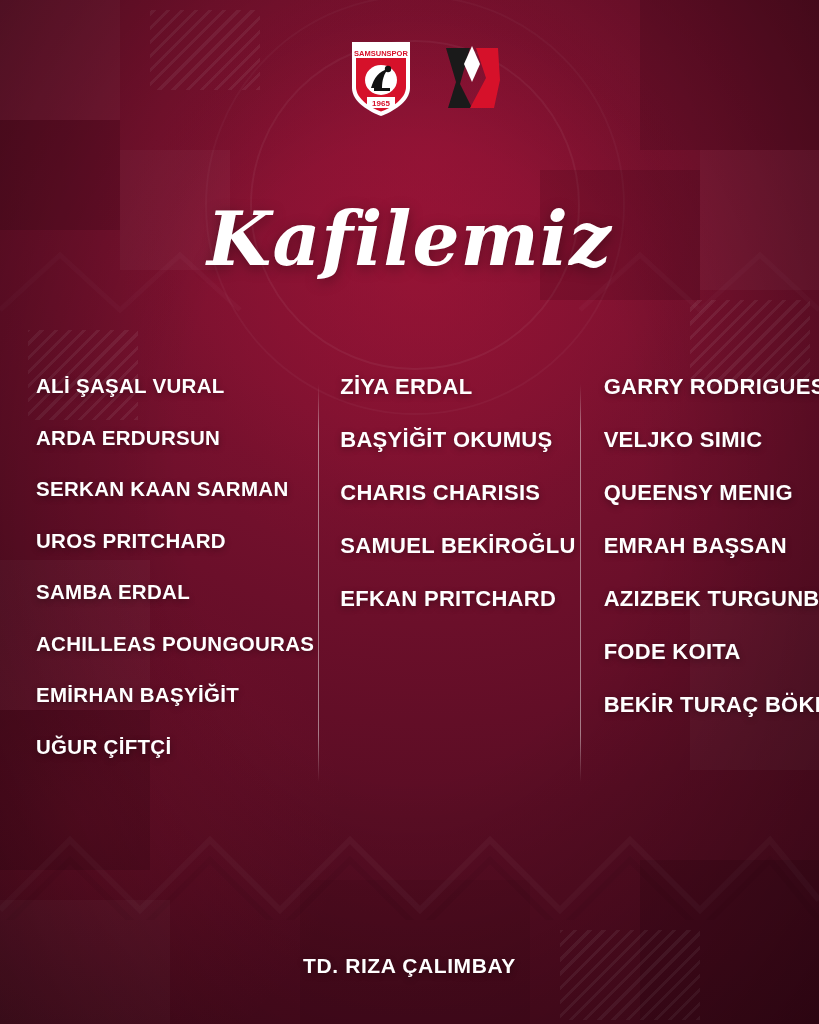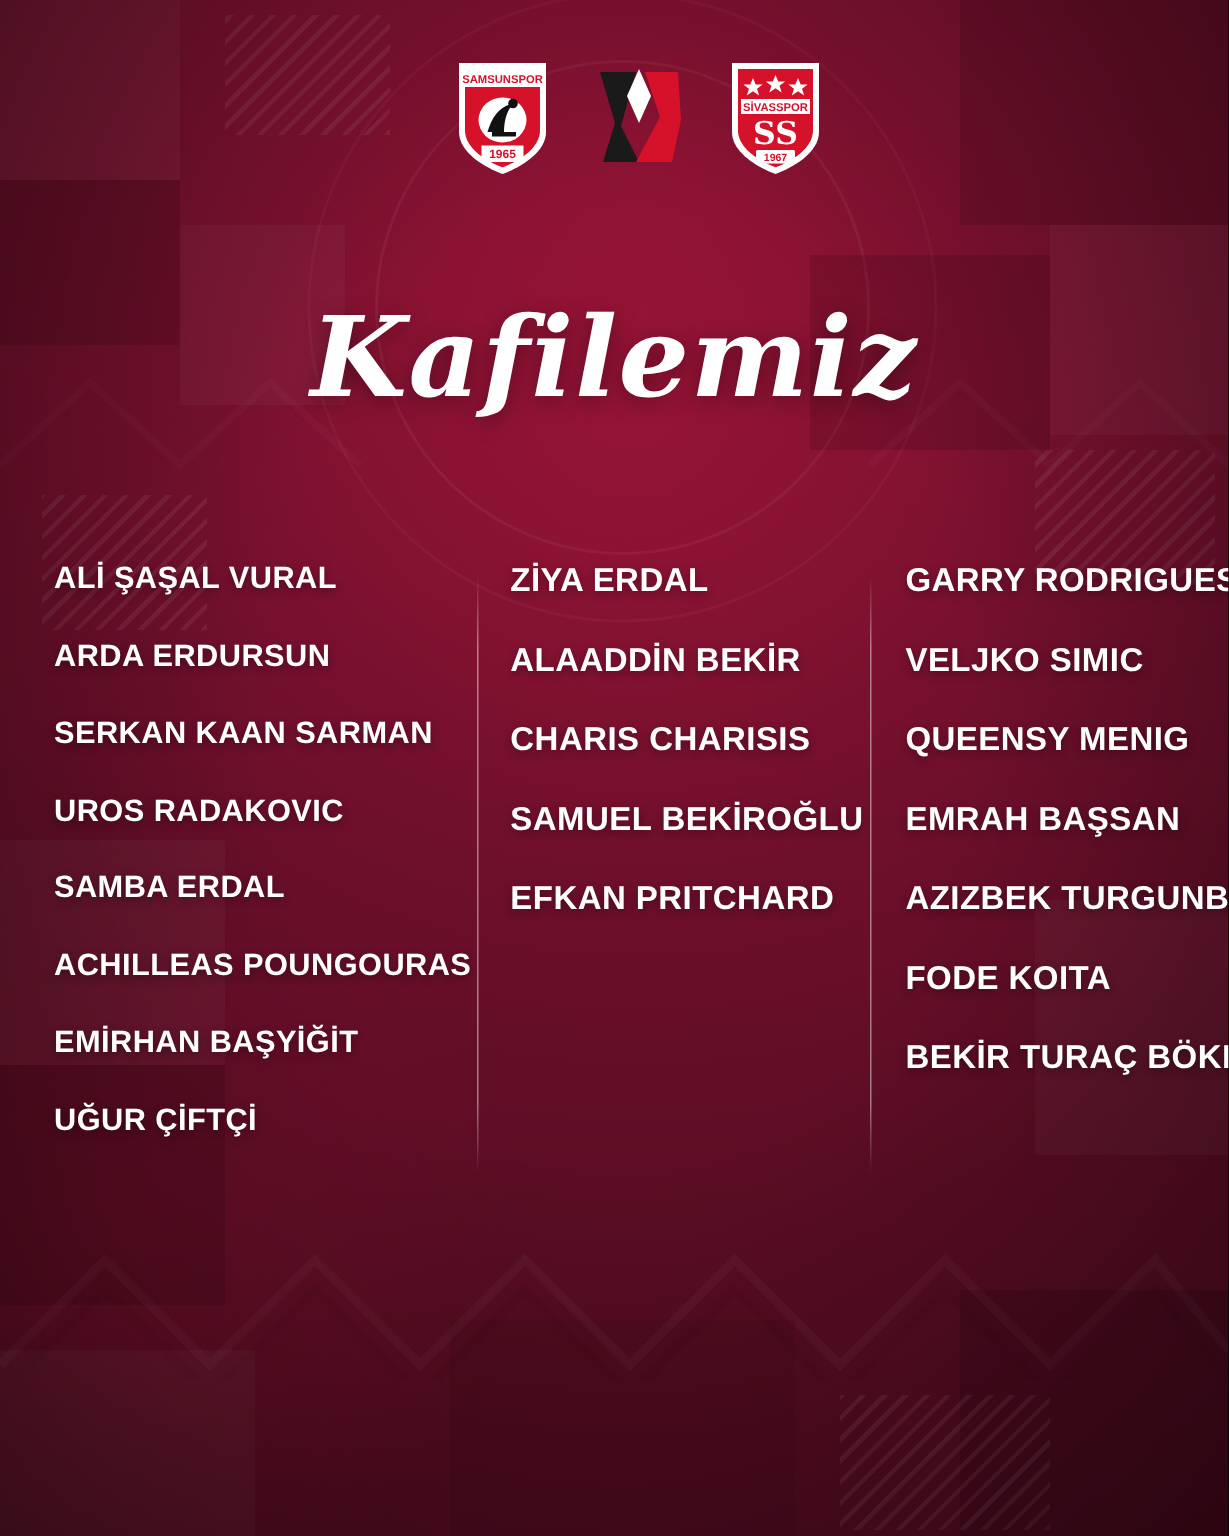--- a/index.html
+++ b/index.html
@@ -222,64 +222,51 @@
     </div>
 
     <div class="vs-mark">
       <svg viewBox="0 0 64 80" width="64" height="80">
         <path d="M6 10 L30 10 L20 46 L32 70 L8 70 L16 44 Z" fill="#1a1a1a"></path>
         <path d="M58 10 L36 10 L46 40 L30 70 L54 70 L60 42 Z" fill="#d6112a"></path>
         <path d="M32 8 L40 26 L32 44 L24 26 Z" fill="#ffffff"></path>
       </svg>
     </div>
 
-    <div class="crest">
-      <svg viewBox="0 0 66 80" width="66" height="80">
-        <path d="M4 4 H62 V50 C62 64 44 74 33 78 C22 74 4 64 4 50 Z" fill="#ffffff"></path>
-        <path d="M8 8 H58 V49 C58 61 43 70 33 73.5 C23 70 8 61 8 49 Z" fill="#d6112a"></path>
-        <polygon points="18,14 19.8,18.4 24.4,18.4 20.7,21.2 22.1,25.6 18,22.9 13.9,25.6 15.3,21.2 11.6,18.4 16.2,18.4" fill="#ffffff"></polygon>
-        <polygon points="33,12 34.8,16.4 39.4,16.4 35.7,19.2 37.1,23.6 33,20.9 28.9,23.6 30.3,19.2 26.6,16.4 31.2,16.4" fill="#ffffff"></polygon>
-        <polygon points="48,14 49.8,18.4 54.4,18.4 50.7,21.2 52.1,25.6 48,22.9 43.9,25.6 45.3,21.2 41.6,18.4 46.2,18.4" fill="#ffffff"></polygon>
-        <rect x="10" y="28" width="46" height="10" fill="#ffffff"></rect>
-        <text x="33" y="36" text-anchor="middle" font-family="'Liberation Sans', sans-serif" font-size="7.5" font-weight="bold" fill="#d6112a">SİVASSPOR</text>
-        <text x="33" y="58" text-anchor="middle" font-family="'DejaVu Serif', serif" font-size="21" font-weight="bold" fill="#ffffff">SS</text>
-        <rect x="20" y="62" width="26" height="9" rx="1" fill="#ffffff"></rect>
-        <text x="33" y="69.2" text-anchor="middle" font-family="'Liberation Sans', sans-serif" font-size="7" font-weight="bold" fill="#d6112a">1967</text>
-      </svg>
-    </div>
   </div>
 
   <div class="title">Kafilemiz</div>
 
   <div class="squad">
 
     <div class="col">
       <div class="player">ALİ ŞAŞAL VURAL</div>
       <div class="player">ARDA ERDURSUN</div>
       <div class="player">SERKAN KAAN SARMAN</div>
-      <div class="player">UROS RADAKOVIC</div>
+      <div class="player">UROS PRITCHARD</div>
       <div class="player">SAMBA ERDAL</div>
       <div class="player">ACHILLEAS POUNGOURAS</div>
       <div class="player">EMİRHAN BAŞYİĞİT</div>
       <div class="player">UĞUR ÇİFTÇİ</div>
     </div>
 
     <div class="col">
       <div class="player">ZİYA ERDAL</div>
-      <div class="player">ALAADDİN BEKİR</div>
+      <div class="player">BAŞYİĞİT OKUMUŞ</div>
       <div class="player">CHARIS CHARISIS</div>
       <div class="player">SAMUEL BEKİROĞLU</div>
       <div class="player">EFKAN PRITCHARD</div>
     </div>
 
     <div class="col">
       <div class="player">GARRY RODRIGUES</div>
       <div class="player">VELJKO SIMIC</div>
       <div class="player">QUEENSY MENIG</div>
       <div class="player">EMRAH BAŞSAN</div>
       <div class="player">AZIZBEK TURGUNBOEV</div>
       <div class="player">FODE KOITA</div>
       <div class="player">BEKİR TURAÇ BÖKE</div>
     </div>
   </div>
 
+  <div class="coach">TD. RIZA ÇALIMBAY</div>
 
 </div>
 
 </body></html>

